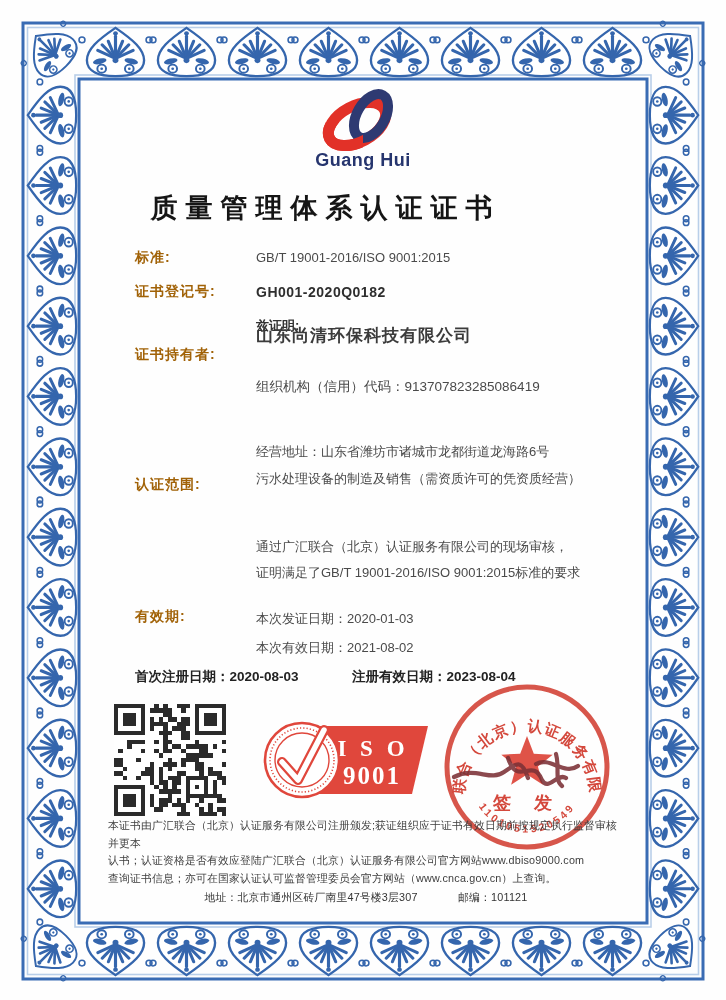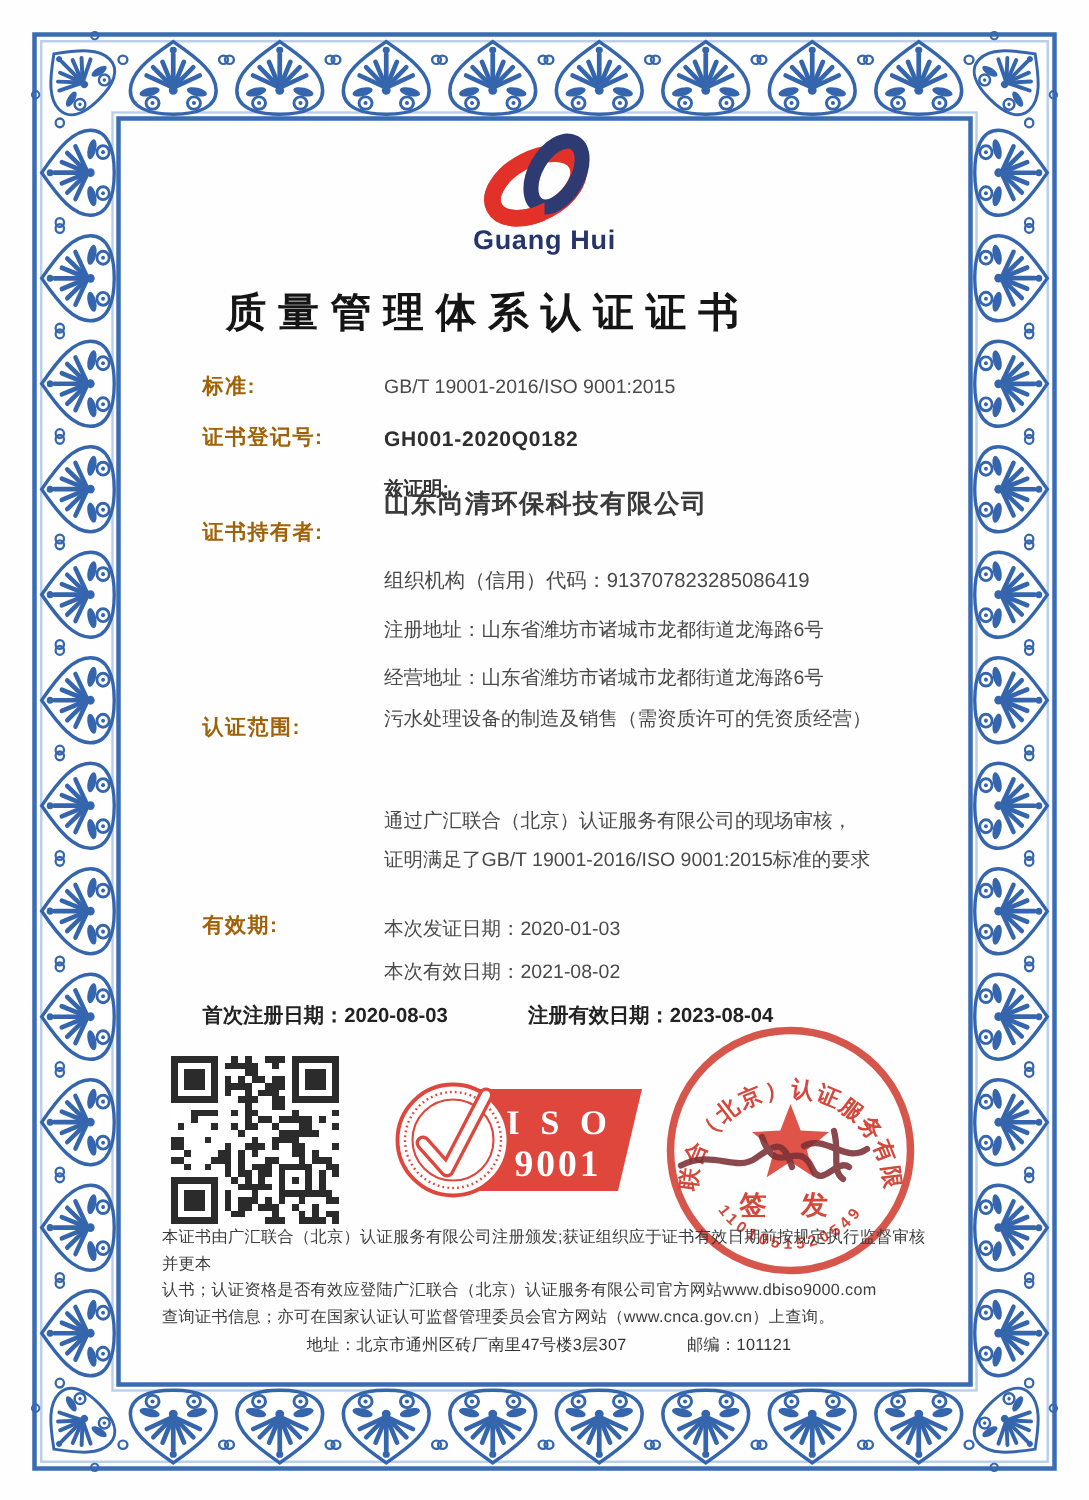--- a/index.html
+++ b/index.html
@@ -126,21 +126,20 @@
 
   <div class="abs lbl" style="left:135px;top:283px;">证书登记号:</div>
   <div class="abs valb" style="left:256px;top:284px;">GH001-2020Q0182</div>
 
   <div class="abs hereby" style="left:256px;top:317px;">兹证明:</div>
 
   <div class="abs lbl" style="left:135px;top:346px;">证书持有者:</div>
   <div class="abs holder" style="left:256px;top:324px;">山东尚清环保科技有限公司</div>
 
   <div class="abs val" style="left:256px;top:378px;font-size:13.5px;">组织机构（信用）代码：913707823285086419</div>
-  <div class="abs val" style="left:256px;top:411px;">注册地址：山东省潍坊市诸城市龙都街道龙海路6号</div>
   <div class="abs val" style="left:256px;top:443px;">经营地址：山东省潍坊市诸城市龙都街道龙海路6号</div>
 
   <div class="abs lbl" style="left:135px;top:476px;">认证范围:</div>
   <div class="abs val" style="left:256px;top:470px;">污水处理设备的制造及销售（需资质许可的凭资质经营）</div>
 
   <div class="abs val" style="left:256px;top:538px;">通过广汇联合（北京）认证服务有限公司的现场审核，</div>
   <div class="abs val" style="left:256px;top:564px;">证明满足了GB/T 19001-2016/ISO 9001:2015标准的要求</div>
 
   <div class="abs lbl" style="left:135px;top:608px;">有效期:</div>
   <div class="abs val" style="left:256px;top:610px;">本次发证日期：2020-01-03</div>

